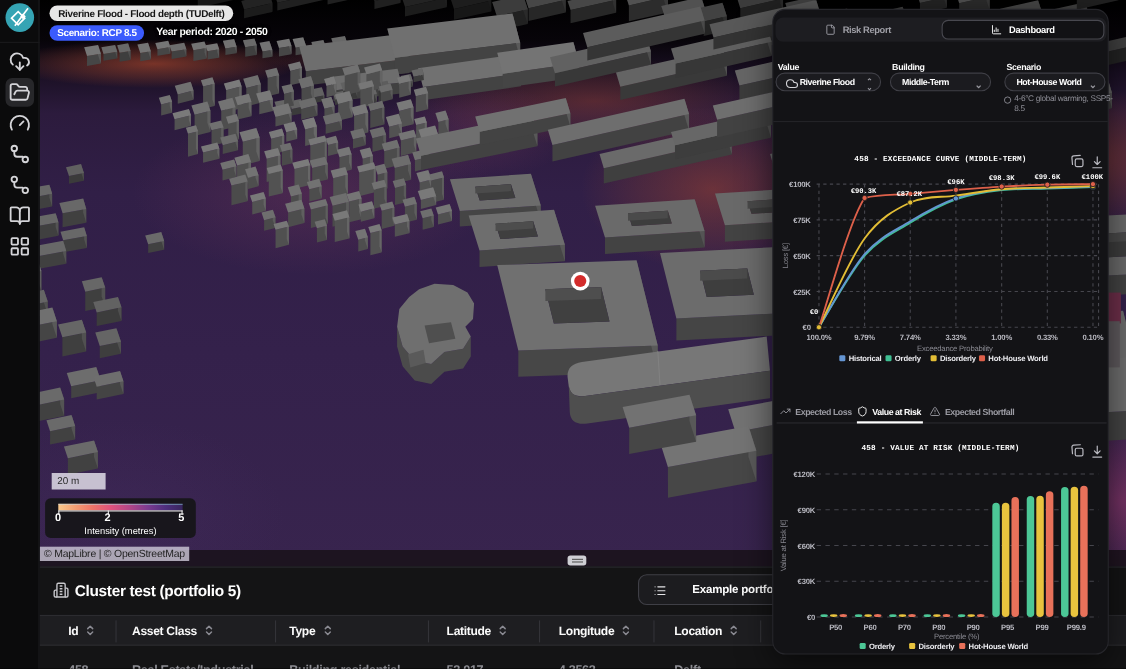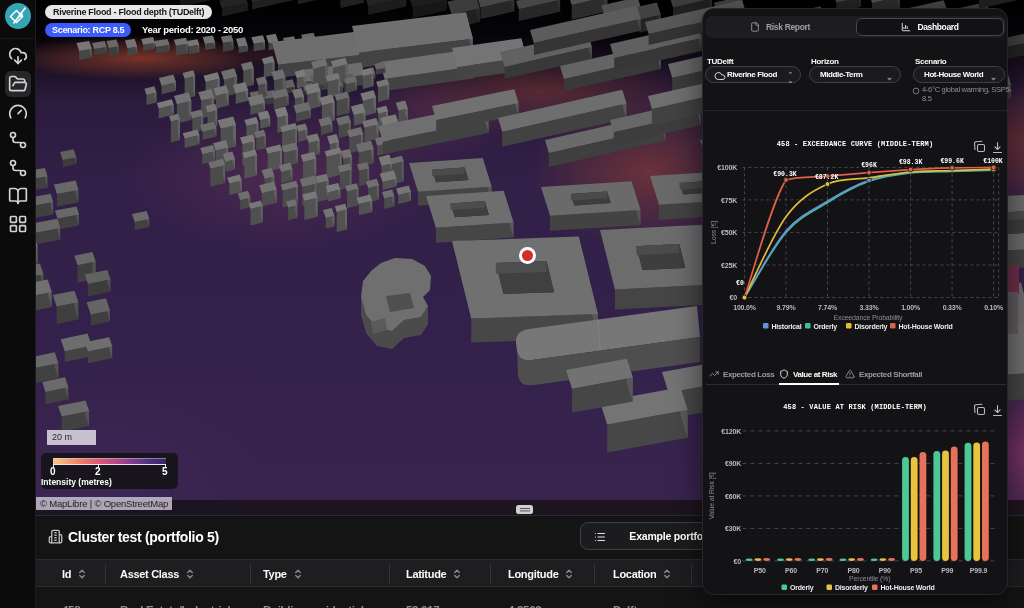--- a/index.html
+++ b/index.html
@@ -20,21 +20,21 @@
   .pill2 { position:absolute; left:45px; top:23px; height:14px; background:#3b5bfd; border-radius:7px; color:#fff; font-size:9px; letter-spacing:-0.3px; font-weight:bold; line-height:14px; padding:0 7px; z-index:5; white-space:nowrap; }
   .yearp { position:absolute; left:142px; top:23px; height:14px; color:#fff; font-size:9.5px; letter-spacing:-0.3px; font-weight:bold; line-height:14px; text-shadow:0 0 3px #000,0 0 3px #000; z-index:5; }
 
   .scalebar { position:absolute; left:47px; top:430px; width:49px; height:15px; background:rgba(225,221,231,0.85); color:#2a2a2a; font-size:9px; line-height:15px; padding-left:5px; z-index:5; }
   .legend { position:absolute; left:41px; top:453px; width:137px; height:36px; background:rgba(22,22,24,0.93); border-radius:5px; z-index:5; }
   .legend .bar { position:absolute; left:12px; top:5px; width:113px; height:6px; background:linear-gradient(90deg,#fbc98c 0%,#f49d72 14%,#ee7268 28%,#e0527c 42%,#b44687 57%,#7c3b90 72%,#4f2f7f 86%,#38265e 100%); }
   .legend .topline { position:absolute; left:12px; top:4.5px; width:113px; height:1px; background:linear-gradient(90deg,#cfd8de,#9fc4cf 60%,#7fb5c9); opacity:.65; }
   .legend .axis { position:absolute; left:12px; top:11px; width:113px; height:1px; background:#e8e8e8; }
   .legend .tick { position:absolute; top:11px; width:1px; height:4px; background:#e8e8e8; }
   .legend .tl { position:absolute; top:13px; color:#fff; font-size:10px; font-weight:bold; }
-  .legend .cap { position:absolute; left:0; right:0; top:24px; text-align:left; color:#fff; font-size:8.5px; font-weight:bold; }
+  .legend .cap { position:absolute; left:0; right:0; top:24px; text-align:center; color:#fff; font-size:8.5px; font-weight:normal; }
   .attrib { position:absolute; left:36px; top:497px; height:13px; background:rgba(212,206,222,0.78); color:#1f1f1f; font-size:9.5px; letter-spacing:-0.2px; line-height:13px; padding:0 4px; z-index:5; }
 
   .reddot { position:absolute; left:519px; top:247px; width:17px; height:17px; border-radius:50%; background:#fff; z-index:4; }
   .reddot:after { content:""; position:absolute; left:3px; top:3px; width:11px; height:11px; border-radius:50%; background:#d32c2c; }
 
   .draghandle { position:absolute; left:516px; top:505px; width:17px; height:9px; background:#cfcfd4; border-radius:2.5px; z-index:6; }
   .draghandle:after { content:""; position:absolute; left:3.5px; top:3px; width:10px; height:1.4px; background:#555; box-shadow:0 2.4px 0 #555; }
 
   
   #table { position:absolute; left:36px; top:515px; width:988px; height:93px; background:#141415; border-top:1px solid #2c2c30; z-index:10; }
@@ -878,22 +878,22 @@
             <path d="M3 3v16a2 2 0 0 0 2 2h16"></path>
             <path d="M7 16v-3"></path>
             <path d="M11 16v-8"></path>
             <path d="M15 16v-5"></path>
           </svg>Dashboard</div>
   <div class="tab" style="left:0"><svg viewBox="0 0 24 24" fill="none" stroke="currentColor" stroke-width="2" stroke-linecap="round" stroke-linejoin="round">
             <path d="M15 2H6a2 2 0 0 0-2 2v16a2 2 0 0 0 2 2h12a2 2 0 0 0 2-2V7Z"></path>
             <path d="M14 2v4a2 2 0 0 0 2 2h4"></path>
           </svg>Risk Report</div>
 </div>
-<div class="sel-label" style="left:4px;top:48px">TUDelft</div>
-<div class="sel-label" style="left:108px;top:48px">Horizon</div>
+<div class="sel-label" style="left:4px;top:48px">Value</div>
+<div class="sel-label" style="left:108px;top:48px">Building</div>
 <div class="sel-label" style="left:212px;top:48px">Scenario</div>
 <div class="sel" style="left:2px;top:57px;width:96px;padding-left:21px">
   <svg style="position:absolute;left:8px;top:3px;width:12px;height:12px" viewBox="0 0 24 24" fill="none" stroke="#d4d4d8" stroke-width="2" stroke-linecap="round" stroke-linejoin="round">
           <path d="M17.5 19H9a7 7 0 1 1 6.71-9h1.79a4.5 4.5 0 1 1 0 9Z"></path>
         </svg>
   Riverine Flood<span class="chev" style="top:0px;font-size:7px">⌃</span><span class="chev" style="top:5.5px;font-size:7px">⌄</span></div>
 <div class="sel" style="left:106px;top:57px;width:92px;padding-left:10px">Middle-Term<span class="chev" style="top:2.5px;font-size:9px">⌄</span></div>
 <div class="sel" style="left:210px;top:57px;width:92px;padding-left:10px">Hot-House World<span class="chev" style="top:2.5px;font-size:9px">⌄</span></div>
 <svg class="note" style="left:209px;top:78px;width:8px;height:8px" viewBox="0 0 10 10">
         <circle cx="5" cy="5" r="3.6" fill="none" stroke="#8e8e96" stroke-width="1"></circle>

